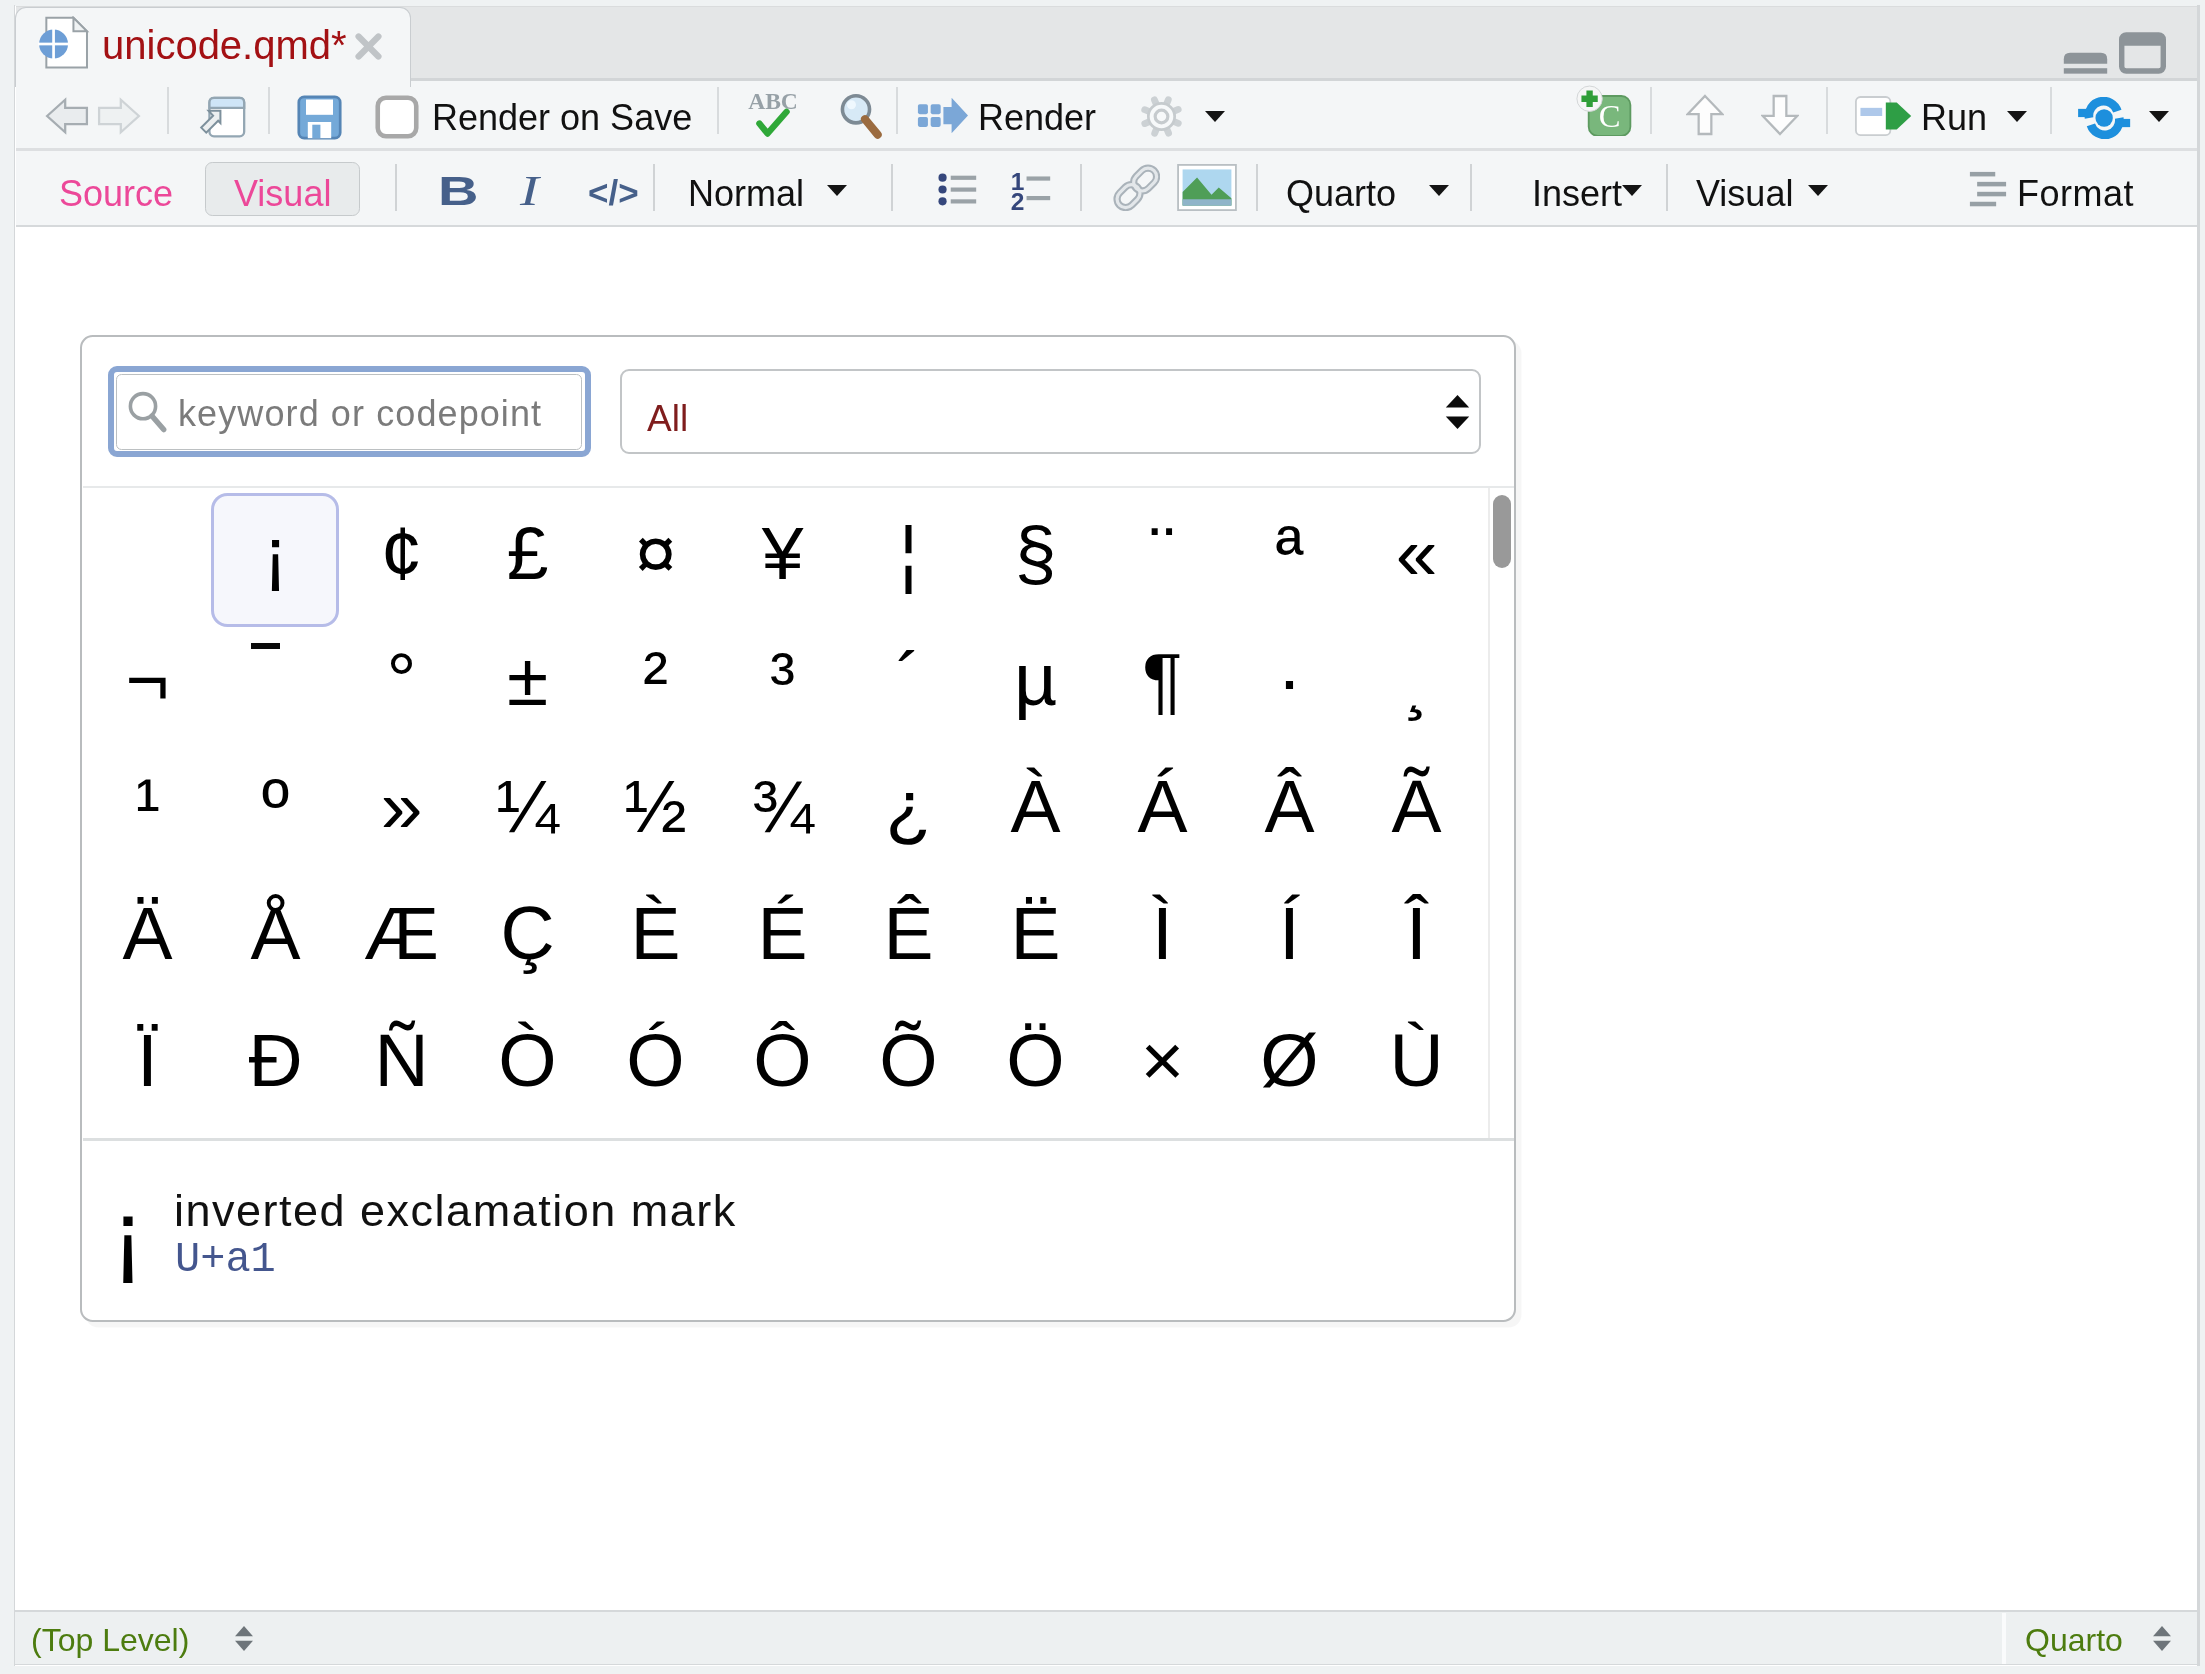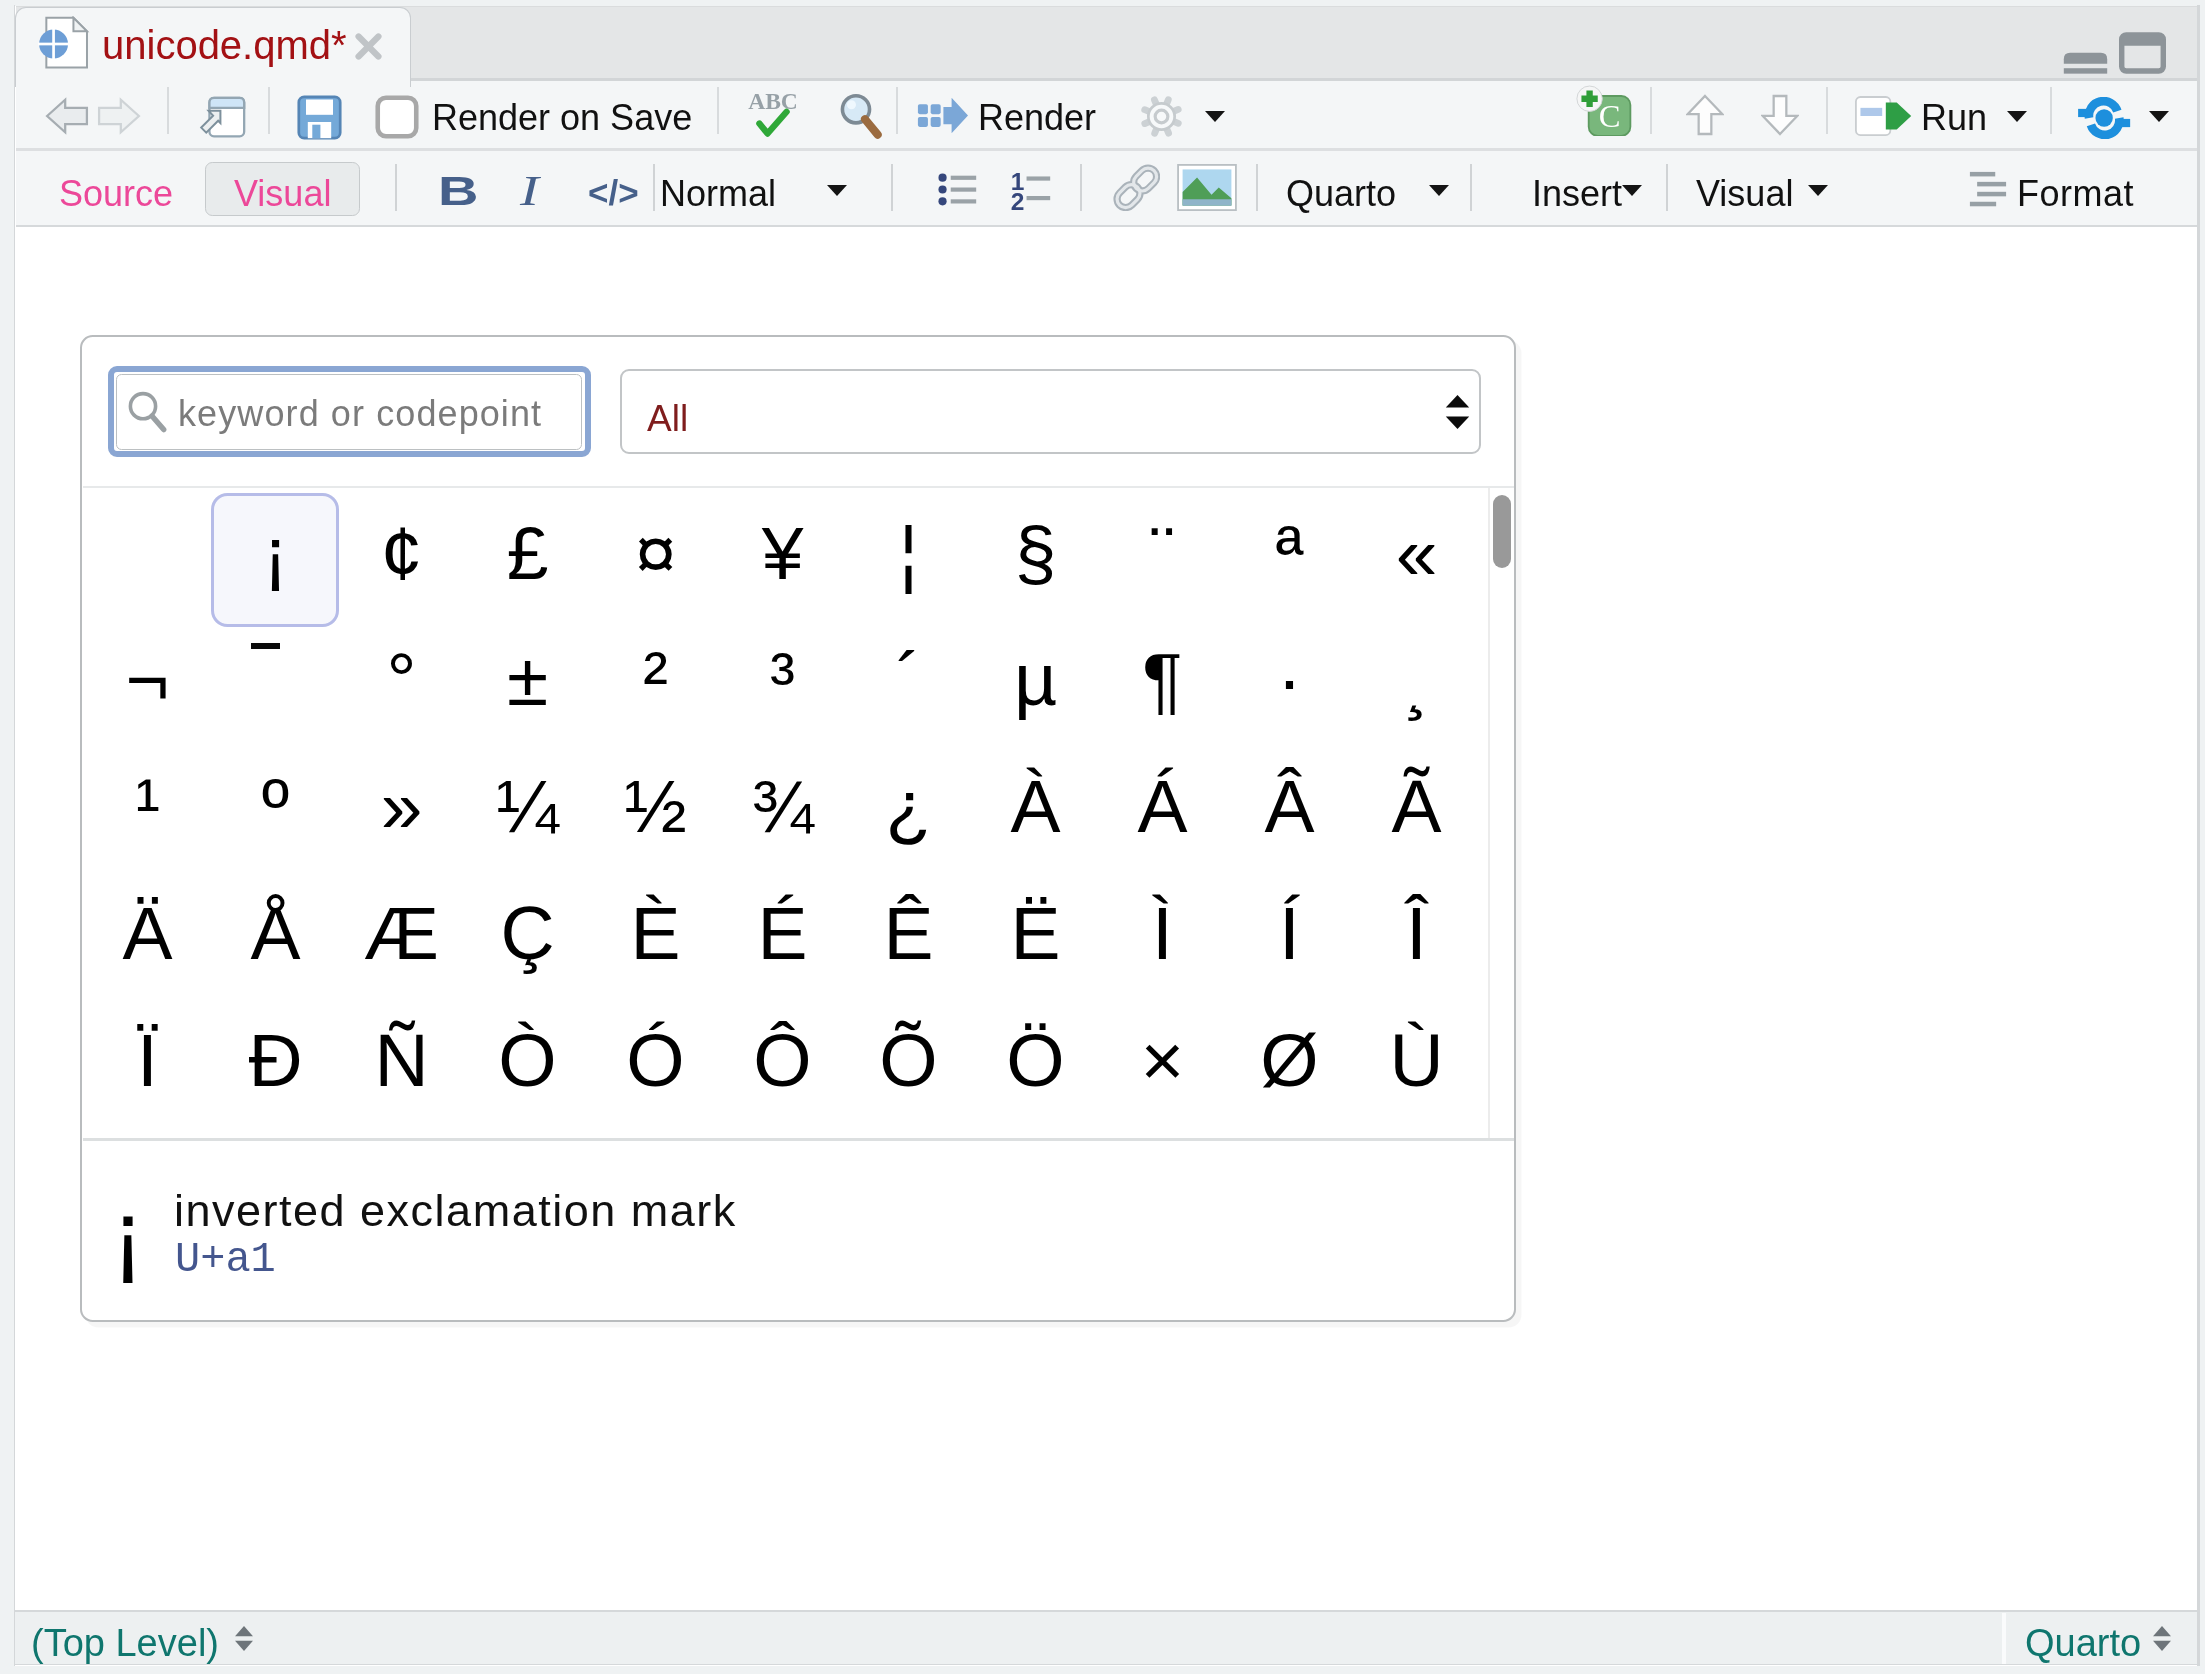--- a/index.html
+++ b/index.html
@@ -42,21 +42,21 @@
 #gridbot { left:83px; top:1138px; width:1431px; height:2.7px; background:#dcdfe0; }
 #scrolltrack { left:1488px; top:488px; width:1.8px; height:650px; background:#ececec; }
 #scrollthumb { left:1493px; top:495px; width:18px; height:73px; background:#999999; border-radius:9px; }
 .cell { position:absolute; width:125px; height:127px; font-size:75px; color:#000; text-align:center; line-height:119px; }
 #selbox { left:211px; top:493px; width:128px; height:134px; background:#f6f7fc; border:3.6px solid #b6bce8; border-radius:16.4px; }
 
 #bigchar { left:110px; top:1186px; width:36px; font-size:97px; color:#000; text-align:center; line-height:97px; }
 #pvname { left:174px; top:1185px; font-size:45px; color:#111; letter-spacing:1.5px; }
 #pvcode { left:175px; top:1236px; font-size:42px; font-family:"Liberation Mono",monospace; color:#44568e; }
 
-.sbtext { position:absolute; font-size:38px; color:#0f766e; }
+.sbtext { position:absolute; font-size:32px; color:#4d7c0f; }
 #sbsep { left:2002px; top:1613px; width:3.6px; height:51px; background:#fafbfc; }
 </style>
 </head>
 <body>
 
 <div class="abs" id="topstrip"></div>
 <div class="abs" id="tabband"></div>
 <div class="abs" id="toolbar1"></div>
 <div class="abs" id="toolbar2"></div>
 <div class="abs" id="content"></div>
@@ -172,21 +172,21 @@
 <div class="caret" style="left:2149px;top:111px"></div>
 
 <div class="tlabel2" style="left:59px;top:173px">Source</div>
 <div class="abs" id="visualbtn"></div>
 <div class="tlabel2" style="left:234px;top:173px">Visual</div>
 <div class="tsep2" style="left:395px"></div>
 <div class="fmticon" style="left:438px;top:169px;font-size:40px;font-weight:bold;transform:scaleX(1.4);transform-origin:0 0">B</div>
 <div class="fmticon" style="left:520px;top:167px;font-size:42px;font-style:italic;font-family:'Liberation Serif',serif;transform:scaleX(1.35);transform-origin:0 0">I</div>
 <div class="fmticon" style="left:588px;top:173px;font-size:35px;font-weight:bold">&lt;/&gt;</div>
 <div class="tsep2" style="left:653px"></div>
-<div class="tlabel" style="left:660px;top:173px">Normal</div>
+<div class="tlabel" style="left:688px;top:173px">Normal</div>
 <div class="caret" style="left:827px;top:185px"></div>
 <div class="tsep2" style="left:891px"></div>
 <svg class="abs" style="left:938px;top:173px;" width="40" height="33" viewBox="0 0 44 36">
 <circle cx="5" cy="5" r="4.5" fill="#35477c"></circle>
 <circle cx="5" cy="18" r="4.5" fill="#35477c"></circle>
 <circle cx="5" cy="31" r="4.5" fill="#35477c"></circle>
 <rect x="14" y="2.8" width="28" height="4.6" fill="#9aa2a7"></rect>
 <rect x="14" y="15.8" width="28" height="4.6" fill="#9aa2a7"></rect>
 <rect x="14" y="28.8" width="28" height="4.6" fill="#9aa2a7"></rect>
 </svg>

